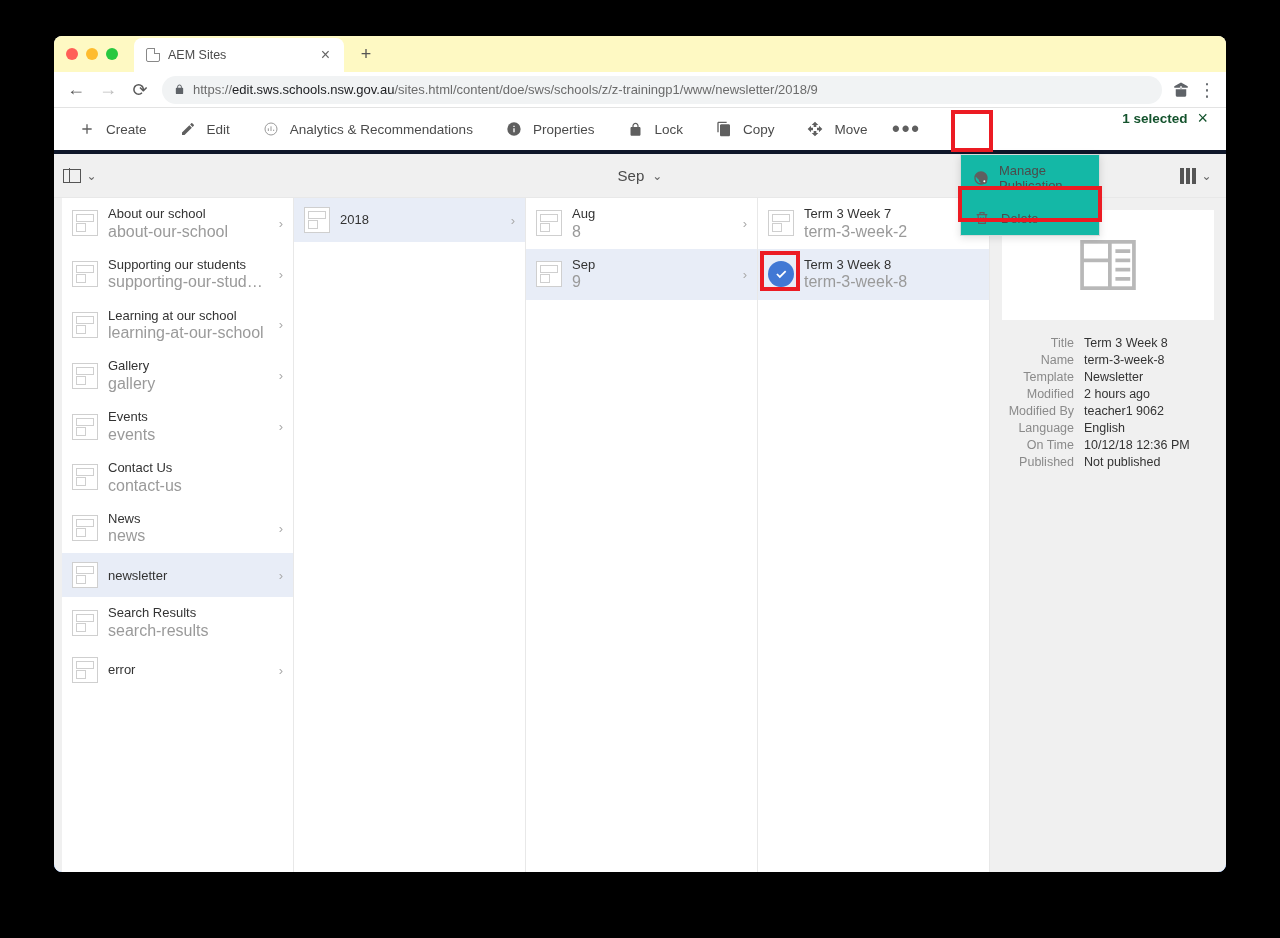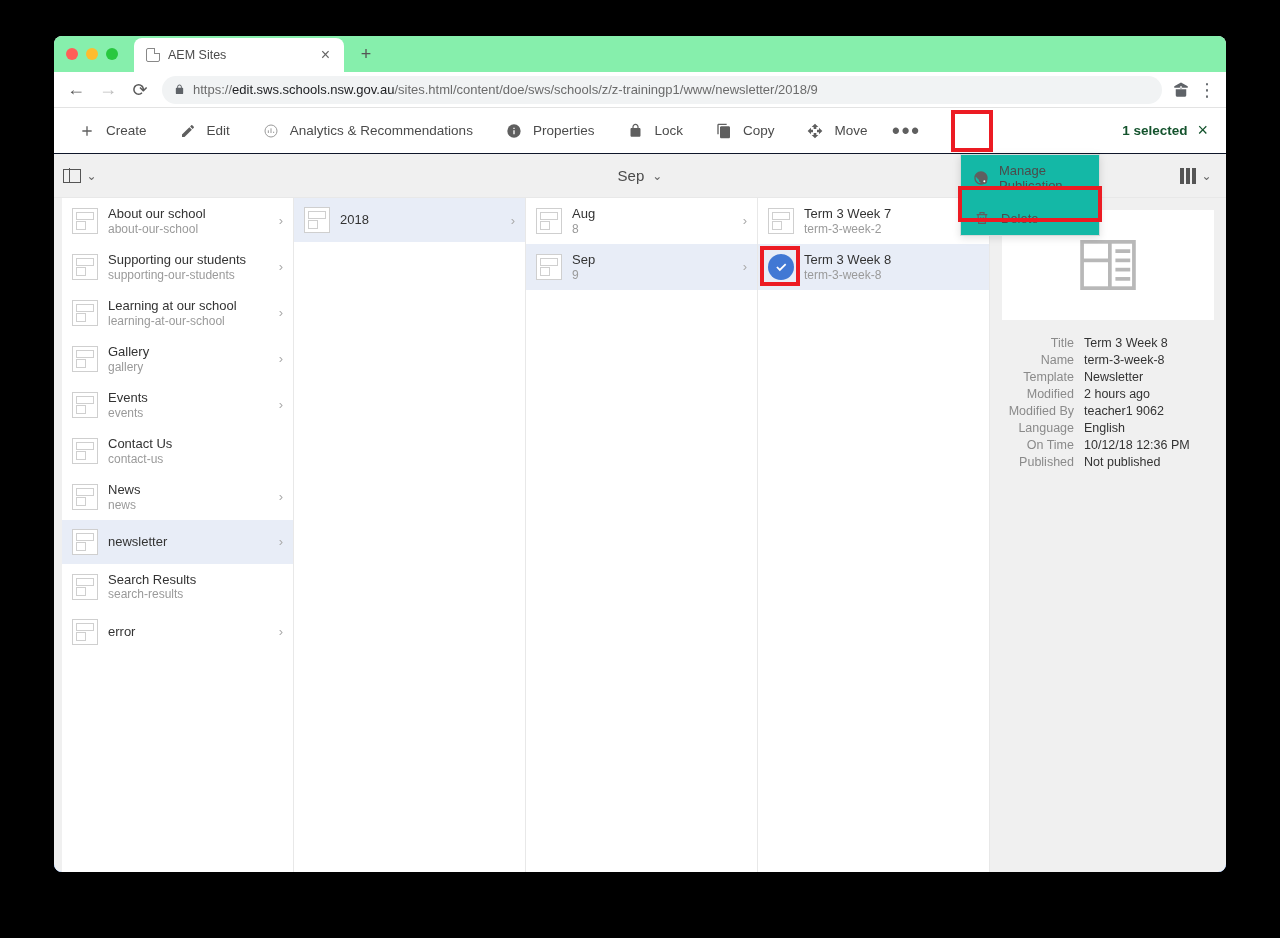--- a/index.html
+++ b/index.html
@@ -1,34 +1,34 @@
 <!DOCTYPE html>
 <html><head>
 <meta charset="utf-8">
 <style>
 * { box-sizing: border-box; margin: 0; padding: 0; font-family: -apple-system, BlinkMacSystemFont, "Segoe UI", Arial, sans-serif; }
 body { background: #000; width: 1280px; height: 938px; overflow: hidden; }
 .window { position: absolute; left: 54px; top: 36px; width: 1172px; height: 836px; background: #fff; border-radius: 8px; box-shadow: 0 10px 40px rgba(0,0,0,0.5); overflow: hidden; display: flex; flex-direction: column; }
-.titlebar { height: 36px; background: #86efac; display: flex; align-items: center; padding-left: 12px; position: relative; }
+.titlebar { height: 36px; background: #fef9c3; display: flex; align-items: center; padding-left: 12px; position: relative; }
 .dots { display: flex; gap: 8px; margin-right: 16px; }
 .dot { width: 12px; height: 12px; border-radius: 50%; }
 .dot.r { background: #ff5f57; } .dot.y { background: #febc2e; } .dot.g { background: #28c840; }
 .tab { background: #fff; height: 34px; border-radius: 8px 8px 0 0; display: flex; align-items: center; padding: 0 14px 0 12px; gap: 8px; min-width: 210px; margin-top: 2px; font-size: 12.5px; color: #4b4b4b; }
 .tab .page-icon { width: 14px; height: 14px; border: 1.3px solid #888; border-radius: 2px; position: relative; }
 .tab .page-icon::after { content:''; position:absolute; top:-1px; right:-1px; width:5px; height:5px; background:#fff; border-left:1.3px solid #888; border-bottom:1.3px solid #888; }
 .tab .close { margin-left: auto; font-size: 16px; color: #666; cursor: pointer; }
 .newtab { width: 28px; height: 28px; display:flex; align-items:center; justify-content:center; margin-left: 8px; color:#555; font-size:18px; cursor:pointer; }
 .addrbar { height: 36px; background:#fff; border-bottom:1px solid #e3e3e3; display:flex; align-items:center; padding: 0 8px; gap: 4px; }
 .navbtn { width: 28px; height: 28px; display:flex; align-items:center; justify-content:center; color:#5a5a5a; cursor:pointer; font-size:18px; }
 .navbtn.dis { color:#bdbdbd; cursor:default; }
 .url { flex:1; height: 28px; display:flex; align-items:center; background:#f1f3f4; border-radius: 14px; padding: 0 12px; font-size: 13px; color:#6b6b6b; gap:8px; margin: 0 4px; }
 .lockicon { width:11px; height:11px; }
 .url .bold { color:#202124; }
 .acct { width:22px; height:22px; color:#5f6368; font-size:18px; display:flex; align-items:center; justify-content:center; cursor:pointer; }
-.toolbar { height: 46px; border-bottom:1px solid #0f172a; display:flex; align-items:center; padding: 0 8px; position:relative; }
+.toolbar { height: 46px; border-bottom:4px solid #0f172a; display:flex; align-items:flex-start; padding: 0 8px; position:relative; }
 .tbtn { display:flex; align-items:center; gap:10px; padding: 0 16px; height:100%; font-size:13.5px; color:#4b4b4b; cursor:pointer; }
 .tbtn .ic { width:18px; height:18px; display:flex; align-items:center; justify-content:center; color:#5f5f5f; }
 .tbtn.more { padding: 0 14px; }
 .selcount { margin-left:auto; display:flex; align-items:center; gap:10px; font-size:13.5px; color:#14532d; padding-right:10px; font-weight:600; }
 .selcount .x { font-size:18px; cursor:pointer; font-weight:400; }
 .hlbox { position:absolute; border: 4px solid #ec1b23; pointer-events:none; }
 .breadcrumb-bar { height:44px; background:#f0f0f0; display:flex; align-items:center; position:relative; border-bottom:1px solid #e8e8e8; }
 .railbtn { width:44px; height:44px; display:flex; align-items:center; justify-content:center; cursor:pointer; margin-left: 4px; }
 .railicon { width:18px; height:14px; border:1.5px solid #555; position:relative; }
 .railicon::before { content:''; position:absolute; left:5px; top:-1.5px; bottom:-1.5px; border-left:1.5px solid #555; }
@@ -47,21 +47,21 @@
 .col.details { flex:1; background:#f0f0f0; padding:12px; border-right:none; }
 .row { display:flex; align-items:center; padding: 8px 8px 8px 10px; gap:10px; cursor:pointer; position:relative; min-height:44px; }
 .row.sel { background:#e8edf7; }
 .thumb { width:26px; height:26px; border:1px solid #cfcfcf; background:#fff; flex-shrink:0; position:relative; }
 .thumb::before { content:''; position:absolute; left:3px; top:3px; right:3px; height:6px; border:1px solid #cfcfcf; }
 .thumb::after { content:''; position:absolute; left:3px; bottom:3px; width:8px; top:12px; border:1px solid #cfcfcf; }
 .check { width:26px; height:26px; border-radius:50%; background:#4178d4; display:flex; align-items:center; justify-content:center; flex-shrink:0; }
 .check svg { width:14px; height:14px; }
 .rtxt { flex:1; min-width:0; }
 .rtitle { font-size:13px; color:#333; line-height:1.2; white-space:nowrap; overflow:hidden; text-overflow:ellipsis; }
-.rsub { font-size:12px; color:#9a9a9a; line-height:1.2; white-space:nowrap; overflow:hidden; text-overflow:ellipsis; }
+.rsub { font-size:16px; color:#9a9a9a; line-height:1.2; white-space:nowrap; overflow:hidden; text-overflow:ellipsis; }
 .rarr { color:#aaa; font-size:13px; padding:0 2px; }
 .dropdown { position:absolute; top:46px; right: 126px; width:140px; background:#14b8a6; border:1px solid #d9d9d9; box-shadow: 0 2px 8px rgba(0,0,0,0.12); z-index:10; }
 .ditem { display:flex; align-items:center; gap:10px; padding:8px 12px; font-size:13px; color:#4b4b4b; cursor:pointer; }
 .ditem .ic { width:18px; height:18px; display:flex; align-items:center; justify-content:center; }
 .card { background:#fff; padding: 30px 0; display:flex; align-items:center; justify-content:center; margin-bottom:16px; }
 .newsic { width:56px; height:50px; }
 .props { font-size:12.5px; }
 .prow { display:flex; margin-bottom:3px; }
 .plabel { width:82px; text-align:right; color:#8a8a8a; padding-right:10px; }
 .pval { color:#333; }

